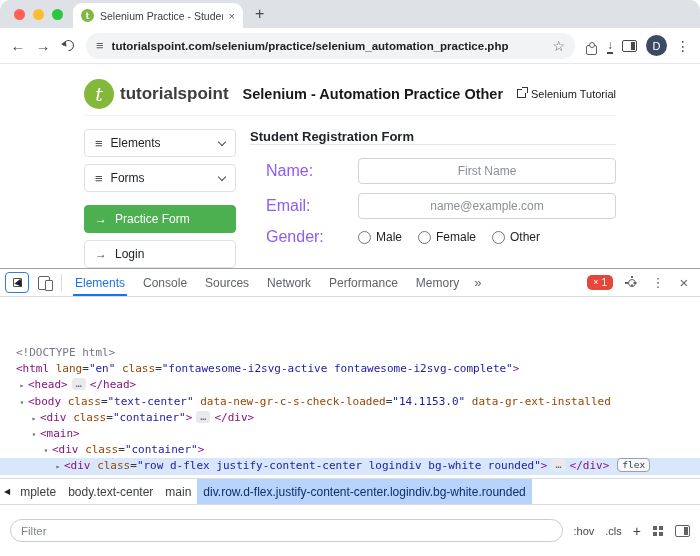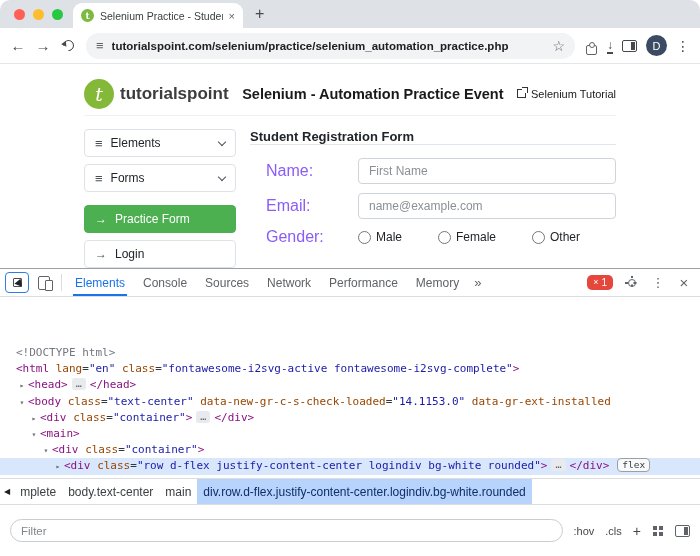--- a/index.html
+++ b/index.html
@@ -53,23 +53,23 @@
 .ham-ic{font-size:13px;color:#495057;line-height:1;}
 .chev{margin-left:auto;width:6px;height:6px;border-right:1.5px solid #495057;border-bottom:1.5px solid #495057;transform:rotate(45deg);margin-top:-3px;}
 .acc.mt{margin-top:13px;}
 .acc.active{background:#4caf50;border-color:#4caf50;color:#fff;}
 .arr{font-size:12px;line-height:1;color:#495057;}
 .acc.active .arr{color:#fff;}
 .form-col{flex:1;min-width:0;}
 .form-title{font-size:13px;font-weight:bold;color:#212529;border-bottom:1px solid #e3e6e9;margin-bottom:13px;}
 .frow{display:flex;align-items:center;margin-bottom:9px;}
 .flabel{flex:none;width:92px;font-size:16px;color:#8b5cf6;margin-left:16px;}
-.finput{flex:1;min-width:0;height:26px;border:1px solid #ced4da;border-radius:4px;padding:0 10px;font-size:12px;color:#be185d;font-family:inherit;background:#fff;}
+.finput{flex:1;min-width:0;height:26px;border:1px solid #ced4da;border-radius:4px;padding:0 10px;font-size:12px;color:#be185d;font-family:inherit;background:#fff;text-align:center;}
 .finput::placeholder{color:#8a9096;}
-.radios{display:flex;align-items:flex-end;gap:36px;}
+.radios{display:flex;align-items:flex-end;gap:16px;}
 .radio{display:flex;align-items:center;gap:5px;font-size:12px;color:#212529;}
 .radio input{width:13px;height:13px;margin:0;accent-color:#467fcf;}
 
 
 .devtools{flex:1;min-height:0;display:flex;flex-direction:column;background:#fff;border-top:1px solid #9aa0a6;}
 .dt-toolbar{flex:none;height:28px;display:flex;align-items:stretch;border-bottom:1px solid #dadce0;padding:0 3px;}
 .icon-btn{display:flex;align-items:center;justify-content:center;width:26px;flex:none;}
 .inspect-btn{width:24px;height:21px;align-self:center;border:1.5px solid #2f7de1;border-radius:4px;display:flex;align-items:center;justify-content:center;margin:0 2px;flex:none;}
 .insp-box{width:9px;height:9px;border:1.4px solid #4a4f54;border-radius:1px;position:relative;}
 .insp-cursor{position:absolute;right:-4px;bottom:-5px;width:0;height:0;border:4px solid transparent;border-top:7px solid #202124;transform:rotate(-40deg);}
@@ -159,21 +159,21 @@
     <span class="menu-dots">⋮</span>
   </div>
 
   <div class="page">
     <div class="page-inner">
       <div class="site-header">
         <div class="logo">
           <span class="logo-mark">t</span>
           <span class="logo-text">tutorialspoint</span>
         </div>
-        <div class="main-heading">Selenium - Automation Practice Event</div>
+        <div class="main-heading">Selenium - Automation Practice Other</div>
         <div class="tutorial-link">
           <span class="ext-ic"></span>
           <span>Selenium Tutorial</span>
         </div>
       </div>
       <div class="content-row">
         <div class="side-nav">
           <div class="acc">
             <span class="ham-ic">≡</span>
             <span>Elements</span>

